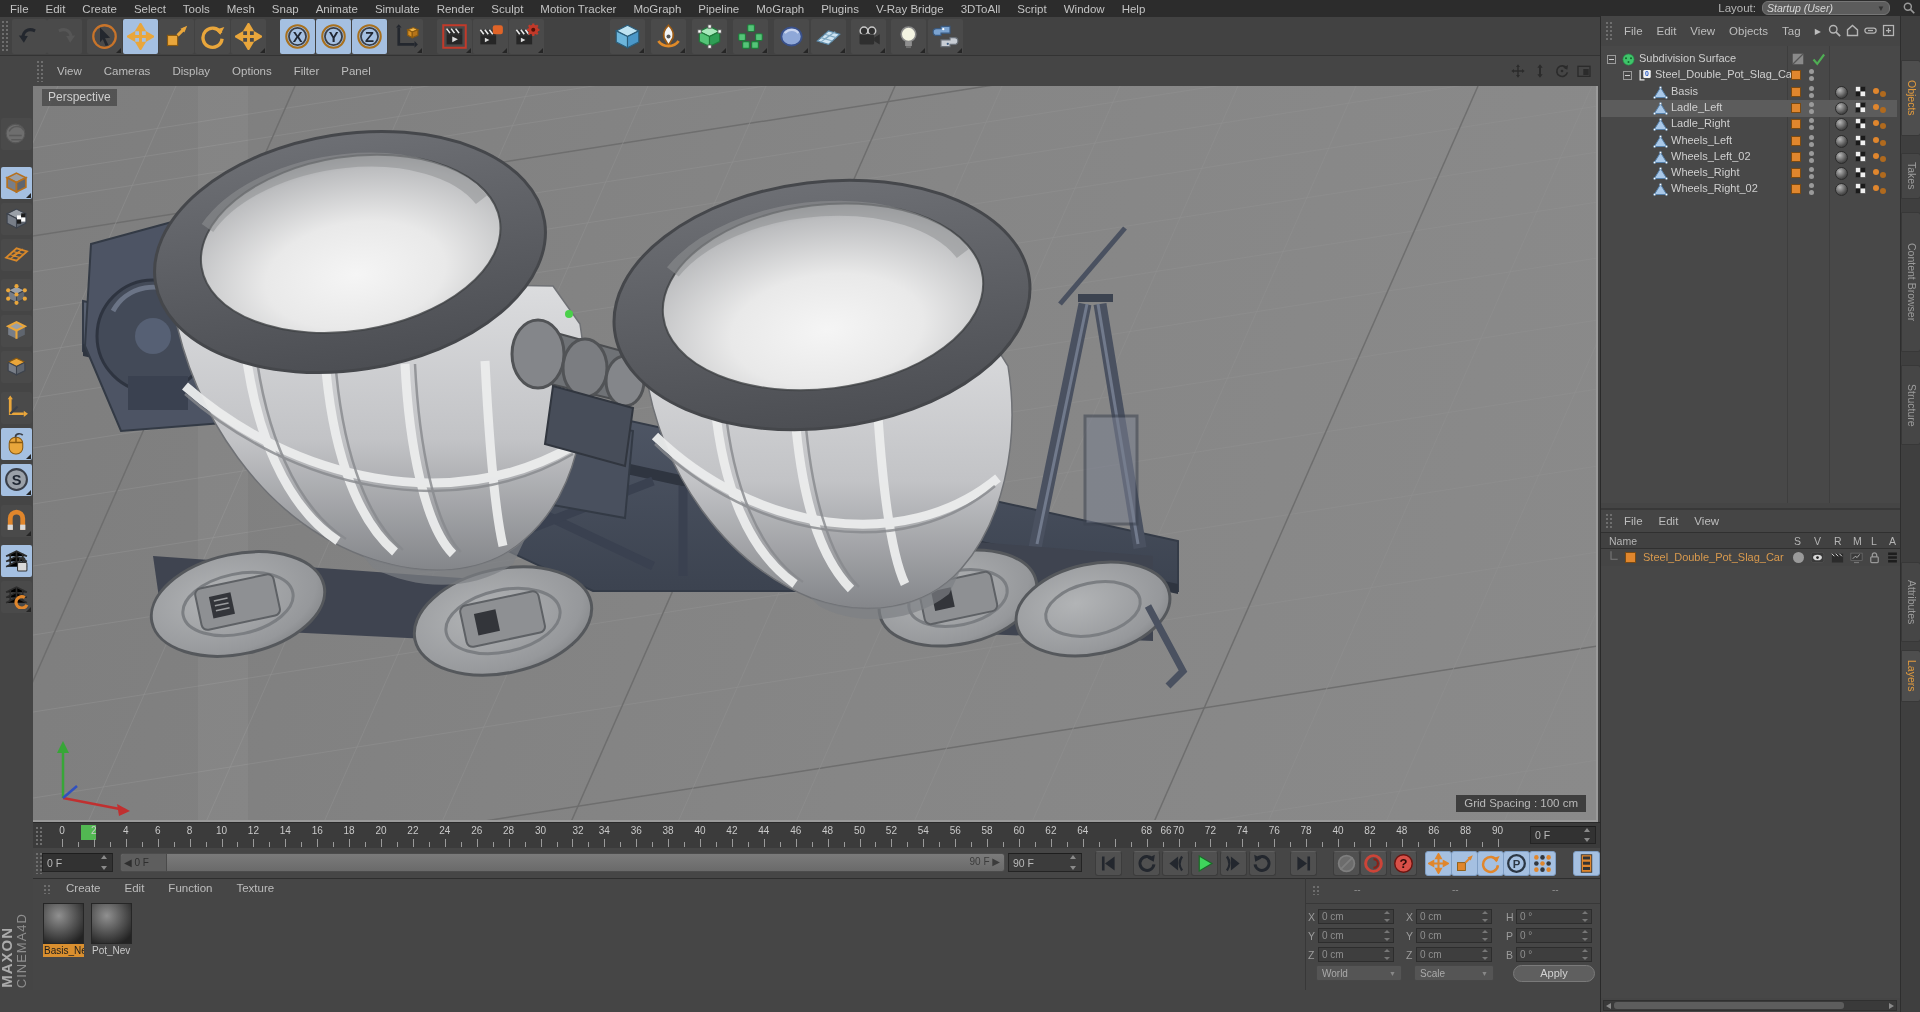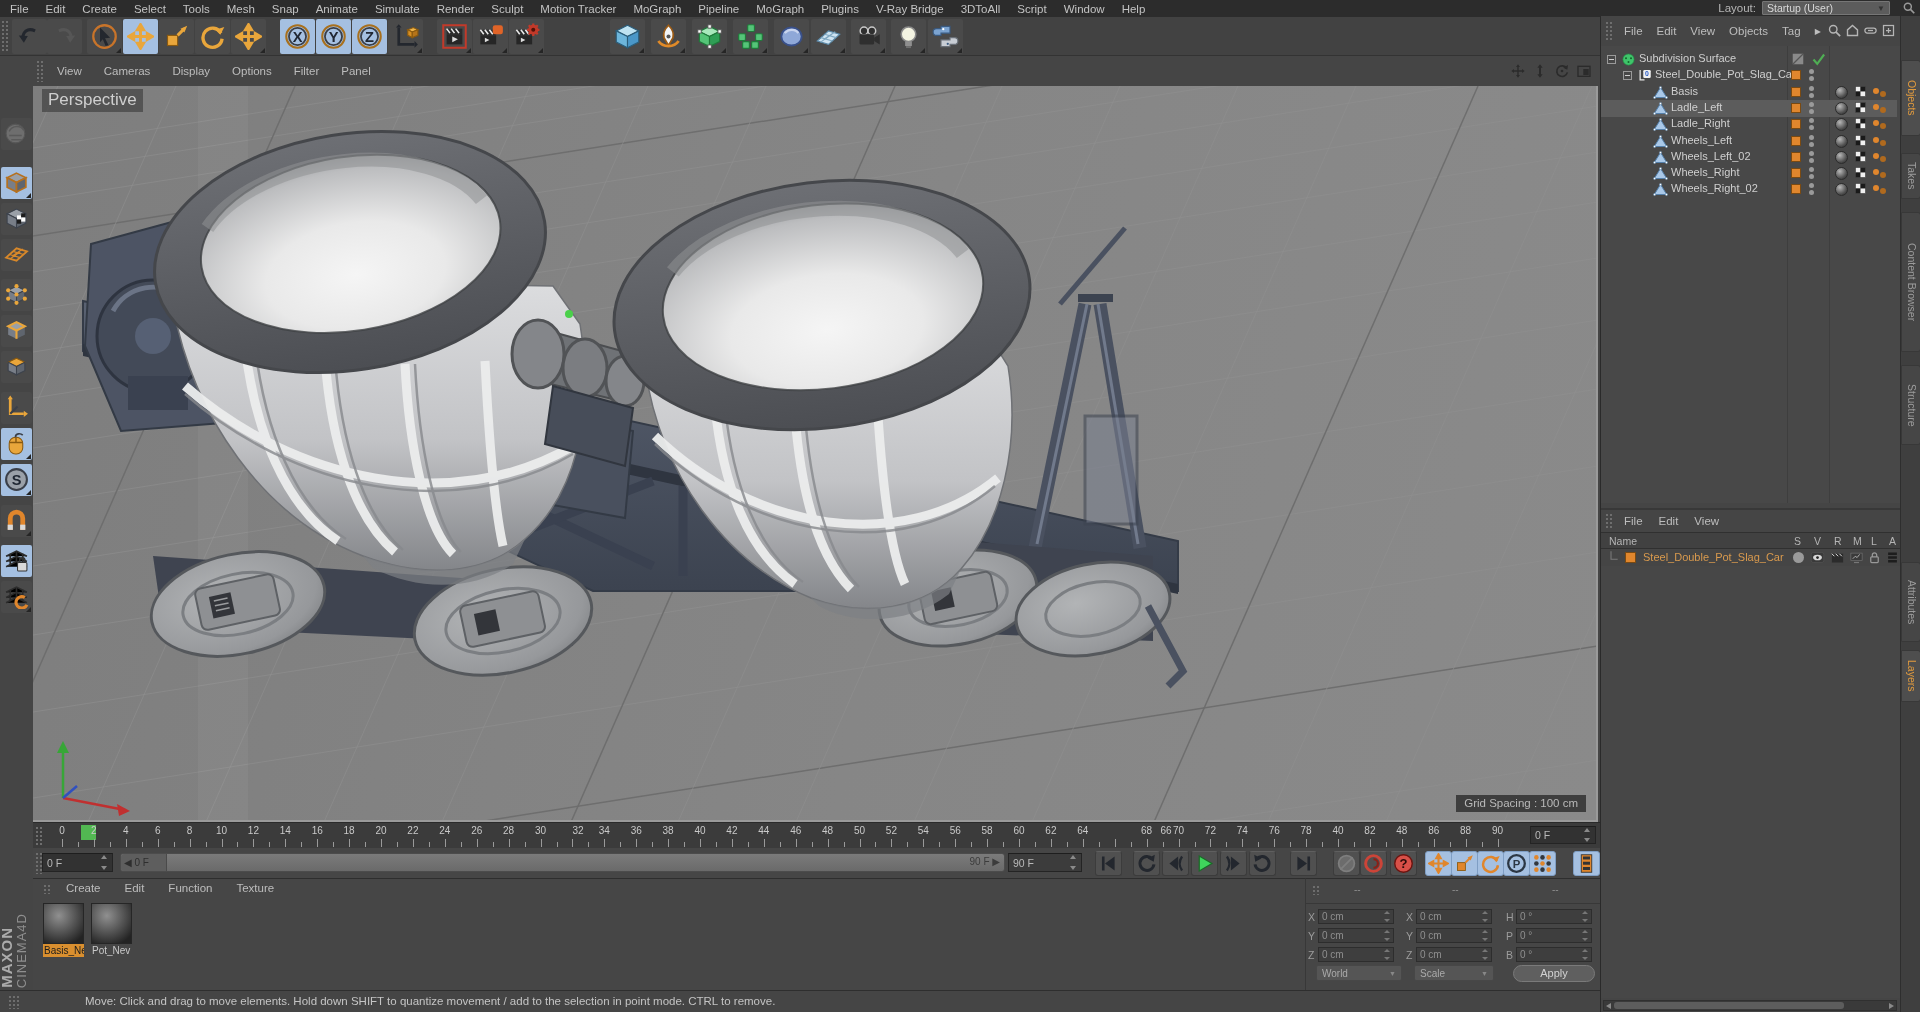--- a/index.html
+++ b/index.html
@@ -4,21 +4,21 @@
 <style>
 *{margin:0;padding:0;box-sizing:border-box;font-family:"Liberation Sans",sans-serif;}
 html,body{width:1920px;height:1012px;overflow:hidden;background:#454545;}
 #app{position:relative;width:1920px;height:1012px;background:#454545;color:#c3c3c3;font-size:11.5px;}
 .grip{background-image:radial-gradient(#6e6e6e 34%,transparent 36%);background-size:4px 4px;}
 
 #menubar{position:absolute;left:0;top:0;width:1920px;height:17px;background:#2c2c2c;display:flex;align-items:center;padding-left:10px;}
 #menubar .mi{margin-right:17px;color:#c3c3c3;font-size:11.5px;white-space:nowrap;}
 #layoutwrap{position:absolute;right:30px;top:1px;display:flex;align-items:center;}
 #layoutlabel{color:#b5b5b5;margin-right:6px;}
-#layoutdd{width:128px;height:14px;background:#5c5c5c;border:1px solid #767676;border-radius:1px;color:#d8d8d8;font-size:10.5px;padding:0 4px;display:flex;align-items:center;justify-content:space-between;}
+#layoutdd{width:128px;height:14px;background:#5c5c5c;border:1px solid #767676;border-radius:6px;color:#d8d8d8;font-size:10.5px;padding:0 4px;display:flex;align-items:center;justify-content:space-between;font-style:italic;}
 #menusearch{position:absolute;right:4px;top:1px;width:14px;height:14px;}
 
 #toolbar{position:absolute;left:0;top:17px;width:1600px;height:39px;background:#424242;border-bottom:1px solid #333;}
 #toolbar .tgrip{position:absolute;left:1px;top:3px;width:8px;height:33px;}
 .btn{position:absolute;top:2px;width:35px;height:35px;background:#4a4a4a;border-radius:2px;}
 .btn.act{background:#a5c0e1;}
 .btn .ig{position:absolute;left:4px;top:4px;width:27px;height:27px;}
 .btn.sub:after{content:"";position:absolute;right:1px;bottom:1px;border-left:5px solid transparent;border-bottom:5px solid #252525;}
 svg{display:block;}
 
@@ -29,21 +29,21 @@
 .lbtn.sub:after{content:"";position:absolute;right:1px;bottom:1px;border-left:5px solid transparent;border-bottom:5px solid #252525;}
 
 #viewport{position:absolute;left:33px;top:56px;width:1565px;height:766px;}
 #vpmenu{position:absolute;left:0;top:0;width:100%;height:30px;background:#454545;display:flex;align-items:center;}
 #vpmenu .vgrip{width:9px;height:22px;margin-left:3px;margin-right:12px;}
 #vpmenu .mi{margin-right:22px;color:#bdbdbd;}
 #vpnav{position:absolute;right:6px;top:7px;display:flex;gap:6px;}
 #vpnav .nv{width:16px;height:16px;}
 #canvas{position:absolute;left:0;top:30px;width:1565px;height:736px;background:linear-gradient(100deg,#7e7e7e,#868686 55%,#8a8a8a);border-right:2px solid #9a9a9a;border-bottom:2px solid #9a9a9a;overflow:hidden;}
 #scene{position:absolute;left:0;top:0;}
-#persplabel{position:absolute;left:9px;top:3px;background:rgba(70,70,70,.75);color:#cfcfcf;padding:1px 6px 2px;font-size:17px;}
+#persplabel{position:absolute;left:9px;top:3px;background:rgba(70,70,70,.75);color:#cfcfcf;padding:1px 6px 2px;font-size:12px;}
 #gridlabel{position:absolute;right:10px;bottom:8px;background:#3e3e3e;color:#b9b9b9;padding:2px 8px 3px;font-size:11.5px;}
 
 #ruler{position:absolute;left:33px;top:822px;width:1567px;height:26px;background:#3b3b3b;border-top:1px solid #2a2a2a;}
 #ruler .rgrip{position:absolute;left:2px;top:3px;width:8px;height:20px;}
 .rlab{position:absolute;top:2px;font-size:10px;color:#c9c9c9;transform:translateX(-50%);}
 .rtick{position:absolute;bottom:1px;width:1px;height:5px;background:#9a9a9a;}
 .rtick.maj{height:8px;}
 #marker{position:absolute;left:48px;top:2px;width:15px;height:15px;background:#52b852;}
 #rulfld{position:absolute;right:4px;top:3px;width:66px;height:18px;}
 #transport{position:absolute;left:33px;top:848px;width:1567px;height:30px;background:#464646;}
@@ -1203,24 +1203,20 @@
         <span>World</span>
         <span style="font-size:7px;color:#888;">▼</span>
       </div>
     <div class="cdd" id="dd2" style="left:108px;top:86px;width:80px;">
         <span>Scale</span>
         <span style="font-size:7px;color:#888;">▼</span>
       </div>
     <div id="applybtn">Apply</div>
   </div>
 
-  <div id="statusbar">
-    <div class="sgrip grip"></div>
-    <div id="statusmsg">Move: Click and drag to move elements. Hold down SHIFT to quantize movement / add to the selection in point mode. CTRL to remove.</div>
-  </div>
 
   <div id="rightcol">
     <div id="omheader">
         <div class="vgrip grip"></div>
         <span class="mi">File</span>
         <span class="mi">Edit</span>
         <span class="mi">View</span>
         <span class="mi">Objects</span>
         <span class="mi">Tag</span>
         <span class="mi" style="font-size: 8px;">▶</span>

